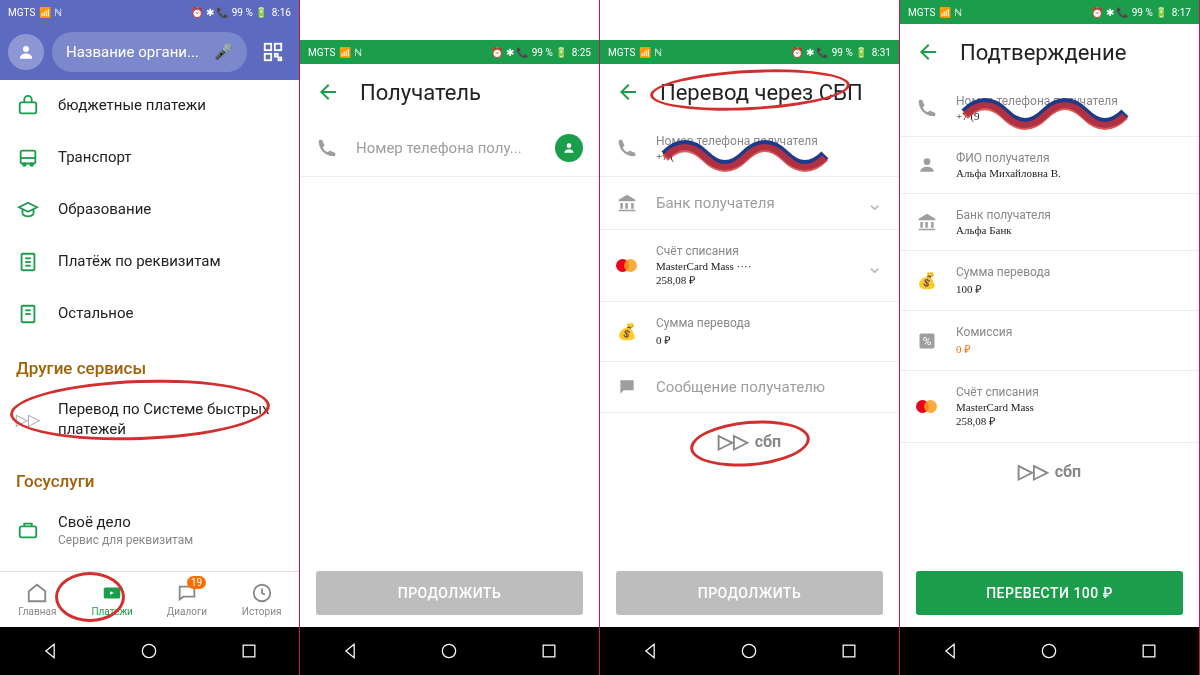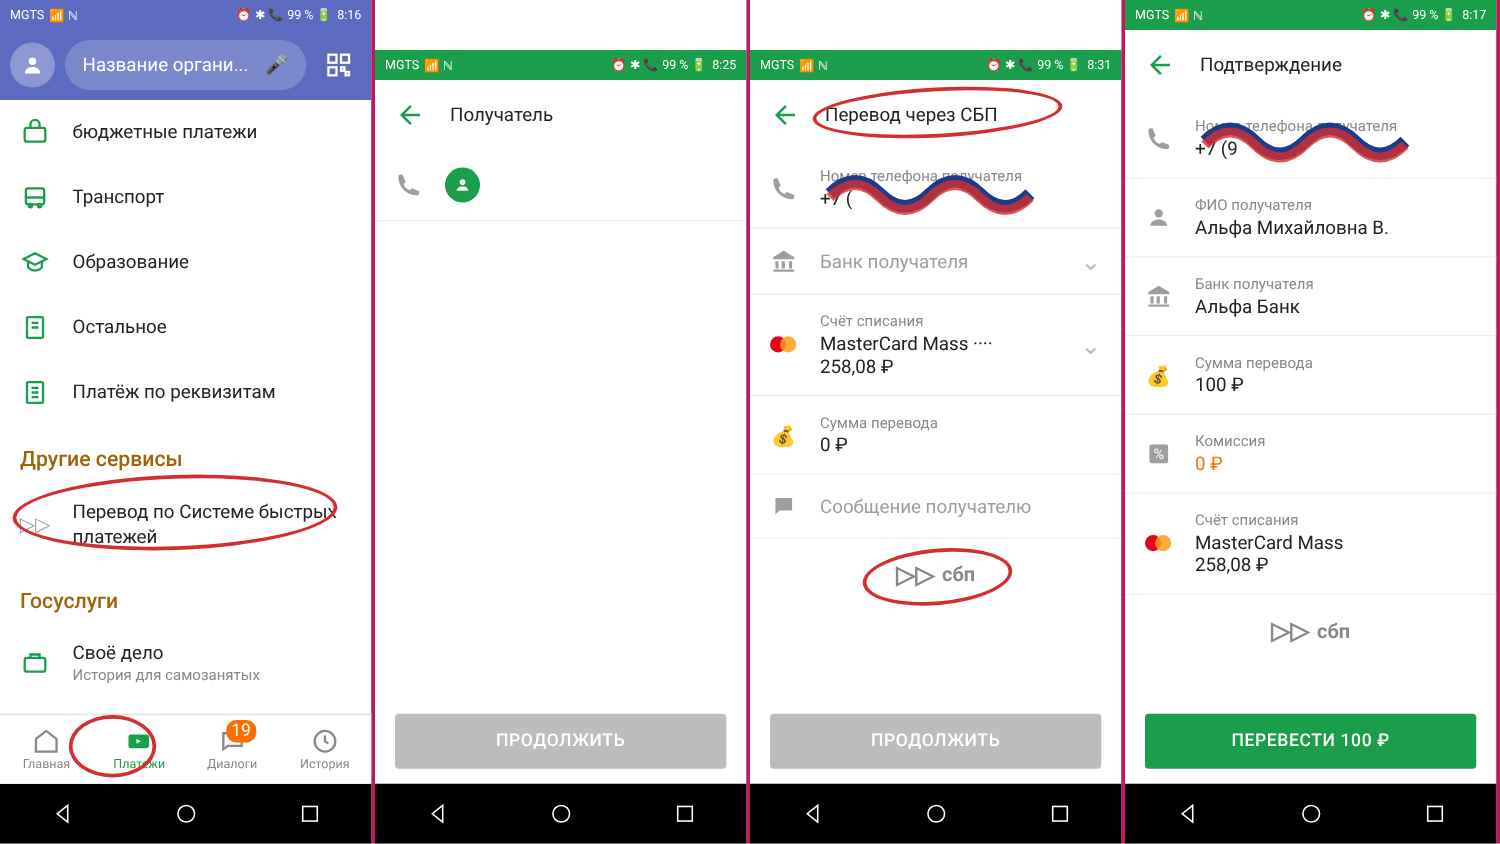--- a/index.html
+++ b/index.html
@@ -1,46 +1,46 @@
 <!DOCTYPE html>
 <html><head>
 <meta charset="utf-8">
 <style>
   * { margin: 0; padding: 0; box-sizing: border-box; font-family: -apple-system, Roboto, Arial, sans-serif; }
   body { background: #f0f0f0; display: flex; width: 1200px; height: 675px; overflow: hidden; }
-  .screen { width: 300px; height: 675px; background: #fff; border-right: 3px solid #be185d; display: flex; flex-direction: column; position: relative; }
+  .screen { width: 300px; height: 675px; background: #fff; border-right: 1px solid #be185d; display: flex; flex-direction: column; position: relative; }
   .status-bar { height: 24px; background: #5c6bc0; color: #fff; font-size: 10px; display: flex; align-items: center; justify-content: space-between; padding: 0 8px; }
   .status-bar.green { background: #1b9e4b; }
   .status-left, .status-right { display: flex; align-items: center; gap: 4px; }
   .search-hdr { background: #5c6bc0; height: 56px; display: flex; align-items: center; padding: 0 8px; gap: 8px; }
   .avatar-circle { width: 36px; height: 36px; border-radius: 50%; background: rgba(255,255,255,0.3); display: flex; align-items: center; justify-content: center; color: #fff; }
   .search-box { flex: 1; height: 40px; background: rgba(255,255,255,0.2); border-radius: 20px; display: flex; align-items: center; padding: 0 14px; color: #fff; font-size: 15px; gap: 8px; }
   .qr-btn { width: 36px; height: 36px; display: flex; align-items: center; justify-content: center; color: #fff; }
   .scroll-body { flex: 1; overflow-y: hidden; }
   .menu-item { display: flex; align-items: center; padding: 14px 16px; gap: 18px; }
   .menu-icon { width: 24px; height: 24px; color: #1b9e4b; display: flex; align-items: center; justify-content: center; flex-shrink: 0; }
   .menu-text { font-size: 15px; color: #222; line-height: 1.3; }
   .menu-sub { font-size: 12px; color: #888; }
   .section-title { font-size: 17px; color: #a16207; padding: 18px 16px 8px; font-weight: 500; }
   .gray-icon { color: #9e9e9e; }
   .bottom-nav { height: 56px; border-top: 1px solid #e0e0e0; display: flex; background: #fff; }
   .nav-item { flex: 1; display: flex; flex-direction: column; align-items: center; justify-content: center; font-size: 10px; color: #888; position: relative; }
   .nav-item.active { color: #1b9e4b; }
   .nav-icon { width: 22px; height: 22px; margin-bottom: 2px; }
-  .badge { position: absolute; top: 4px; right: 18px; background: #ff6d00; color: #fff; border-radius: 8px; font-size: 14px; padding: 1px 4px; }
+  .badge { position: absolute; top: 4px; right: 18px; background: #ff6d00; color: #fff; border-radius: 8px; font-size: 10px; padding: 1px 4px; }
   .sys-nav { height: 48px; background: #000; display: flex; align-items: center; justify-content: space-around; }
   .sys-btn { width: 20px; height: 20px; color: #fff; }
   .app-hdr { height: 56px; display: flex; align-items: center; padding: 0 16px; gap: 20px; }
   .back-arrow { color: #1b9e4b; width: 24px; height: 24px; }
-  .hdr-title { font-size: 15px; color: #222; font-weight: 400; }
+  .hdr-title { font-size: 22px; color: #222; font-weight: 400; }
   .field-row { display: flex; align-items: center; padding: 14px 16px; gap: 18px; border-bottom: 1px solid #eee; }
   .field-icon { width: 22px; height: 22px; color: #9e9e9e; flex-shrink: 0; display: flex; align-items: center; justify-content: center; }
   .field-content { flex: 1; }
   .field-label { font-size: 12px; color: #888; margin-bottom: 2px; }
-  .field-value { font-size: 15px; color: #222; }
+  .field-value { font-size: 11px; color: #222; font-family: Liberation Serif, serif; }
   .field-placeholder { font-size: 15px; color: #9e9e9e; }
   .contacts-circle { width: 28px; height: 28px; border-radius: 50%; background: #1b9e4b; display: flex; align-items: center; justify-content: center; color: #fff; font-size: 14px; }
   .chevron { color: #bbb; font-size: 20px; }
   .bottom-btn { margin: 12px 16px; height: 44px; background: #bdbdbd; color: #fff; display: flex; align-items: center; justify-content: center; font-size: 14px; font-weight: 500; letter-spacing: 0.5px; border-radius: 3px; }
   .bottom-btn.green { background: #1b9e4b; }
   .sbp-logo { display: flex; align-items: center; justify-content: center; padding: 16px; gap: 6px; color: #888; font-weight: bold; font-size: 16px; }
   .sbp-mark { color: #888; font-size: 20px; }
   .mc-icon { width: 22px; height: 22px; position: relative; }
   .mc-icon::before, .mc-icon::after { content: ''; position: absolute; width: 13px; height: 13px; border-radius: 50%; top: 4px; }
   .mc-icon::before { background: #eb001b; left: 0; }
@@ -114,52 +114,52 @@
           </svg>
         </div>
       <div class="menu-text">Образование</div>
     </div>
     <div class="menu-item">
       <div class="menu-icon">
           <svg width="22" height="22" viewBox="0 0 24 24" fill="none" stroke="currentColor" stroke-width="2">
             <rect x="5" y="3" width="14" height="18" rx="1"></rect>
             <line x1="9" y1="8" x2="15" y2="8"></line>
             <line x1="9" y1="12" x2="15" y2="12"></line>
-          </svg>
-        </div>
-      <div class="menu-text">Остальное</div>
+            <line x1="9" y1="16" x2="15" y2="16"></line>
+          </svg>
+        </div>
+      <div class="menu-text">Платёж по реквизитам</div>
     </div>
     <div class="menu-item">
       <div class="menu-icon">
           <svg width="22" height="22" viewBox="0 0 24 24" fill="none" stroke="currentColor" stroke-width="2">
             <rect x="5" y="3" width="14" height="18" rx="1"></rect>
             <line x1="9" y1="8" x2="15" y2="8"></line>
             <line x1="9" y1="12" x2="15" y2="12"></line>
-            <line x1="9" y1="16" x2="15" y2="16"></line>
-          </svg>
-        </div>
-      <div class="menu-text">Платёж по реквизитам</div>
+          </svg>
+        </div>
+      <div class="menu-text">Остальное</div>
     </div>
     <div class="section-title">Другие сервисы</div>
     <div class="menu-item" style="position:relative">
       <div class="menu-icon gray-icon">▷▷</div>
       <div class="menu-text">Перевод по Системе быстрых платежей</div>
       <div class="red-circle" style="width:260px;height:60px;left:10px;top:-6px;transform:rotate(-2deg)"></div>
     </div>
     <div class="section-title">Госуслуги</div>
     <div class="menu-item">
       <div class="menu-icon">
           <svg width="22" height="22" viewBox="0 0 24 24" fill="none" stroke="currentColor" stroke-width="2">
             <rect x="3" y="8" width="18" height="12" rx="2"></rect>
             <path d="M8 8V5h8v3"></path>
           </svg>
         </div>
       <div>
         <div class="menu-text">Своё дело</div>
-        <div class="menu-sub">История для самозанятых</div>
+        <div class="menu-sub">Сервис для реквизитам</div>
       </div>
     </div>
   </div>
   <div class="bottom-nav" style="position:relative">
     <div class="nav-item">
         <svg class="nav-icon" viewBox="0 0 24 24" fill="none" stroke="currentColor" stroke-width="2">
           <path d="M3 10l9-7 9 7v11H3z"></path>
         </svg>
         <span>Главная</span>
       </div>
@@ -216,20 +216,21 @@
           <path d="M20 11H7.8l5.6-5.6L12 4l-8 8 8 8 1.4-1.4L7.8 13H20z"></path>
         </svg></div>
     <div class="hdr-title">Получатель</div>
   </div>
   <div class="field-row">
     <div class="field-icon">
         <svg width="20" height="20" viewBox="0 0 24 24" fill="currentColor">
           <path d="M6 2l3 7-2 2c1 3 3 5 6 6l2-2 7 3v2c0 1-1 2-2 2C10 22 2 14 2 4c0-1 1-2 2-2z"></path>
         </svg>
       </div>
+    <div class="field-placeholder" style="flex:1">Номер телефона полу...</div>
     <div class="contacts-circle">
         <svg width="14" height="14" viewBox="0 0 24 24" fill="currentColor">
           <circle cx="12" cy="8" r="4"></circle>
           <path d="M4 20c0-4 4-6 8-6s8 2 8 6H4z"></path>
         </svg>
       </div>
   </div>
   <div class="flex-spacer"></div>
   <div class="bottom-btn">ПРОДОЛЖИТЬ</div>
   <div class="sys-nav">

